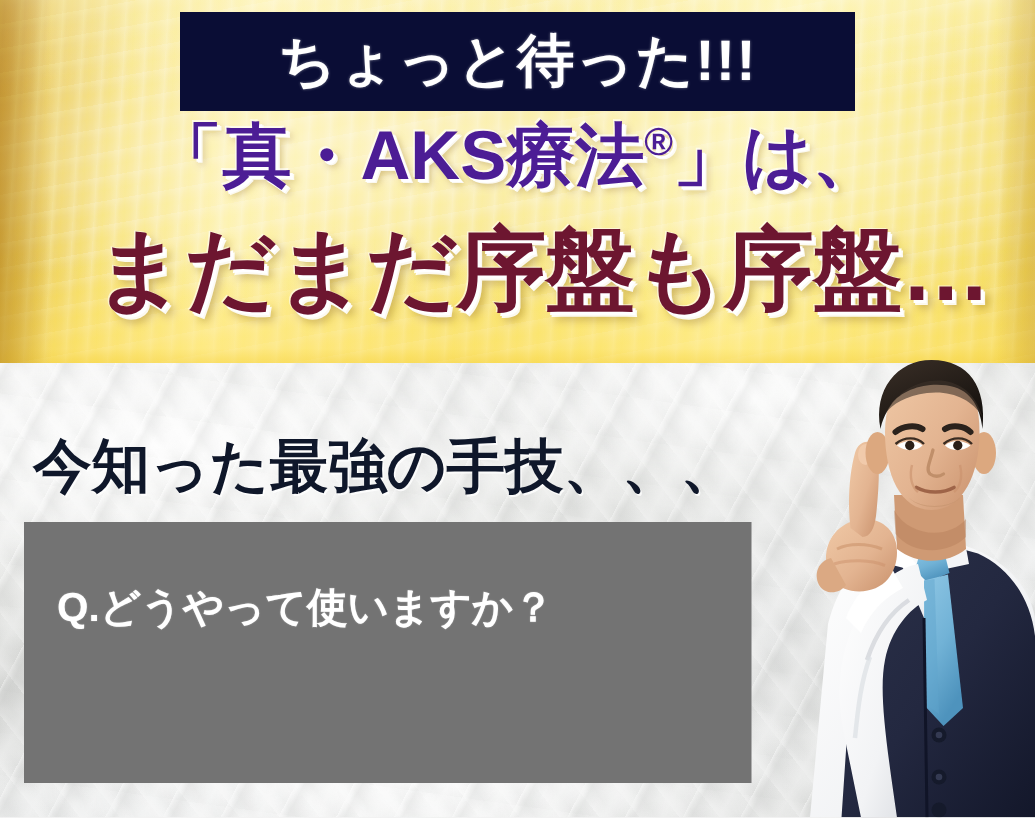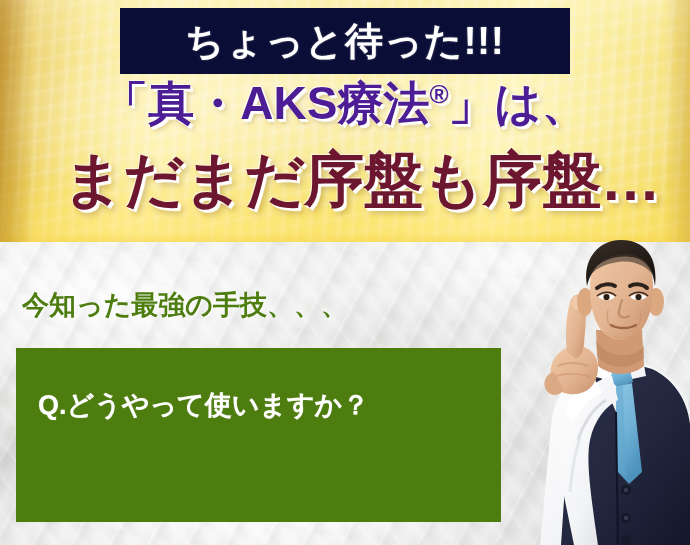--- a/index.html
+++ b/index.html
@@ -185,37 +185,37 @@
         rgba(190,192,190,.18) 0px, rgba(255,255,255,0) 7px,
         rgba(255,255,255,.45) 16px, rgba(255,255,255,0) 28px);
   }
 
   
   .sub-headline {
     position: absolute;
     left: 22px;
     top: 292px;
     z-index: 5;
-    color: #4d7c0f;
-    font-size: 27px;
+    color: #0f172a;
+    font-size: 39px;
     font-weight: bold;
     line-height: 1;
     letter-spacing: 0px;
     white-space: nowrap;
     text-shadow: 1px 1px 0 rgba(255,255,255,.8);
   }
 
   
   .qbox {
     position: absolute;
     left: 16px;
     top: 348px;
     width: 485px;
     height: 174px;
-    background: #4d7c0f;
+    background: #737373;
     z-index: 4;
   }
   .q-line {
     position: absolute;
     left: 22px;
     color: #ffffff;
     font-size: 27px;
     font-weight: bold;
     line-height: 1;
     white-space: nowrap;

